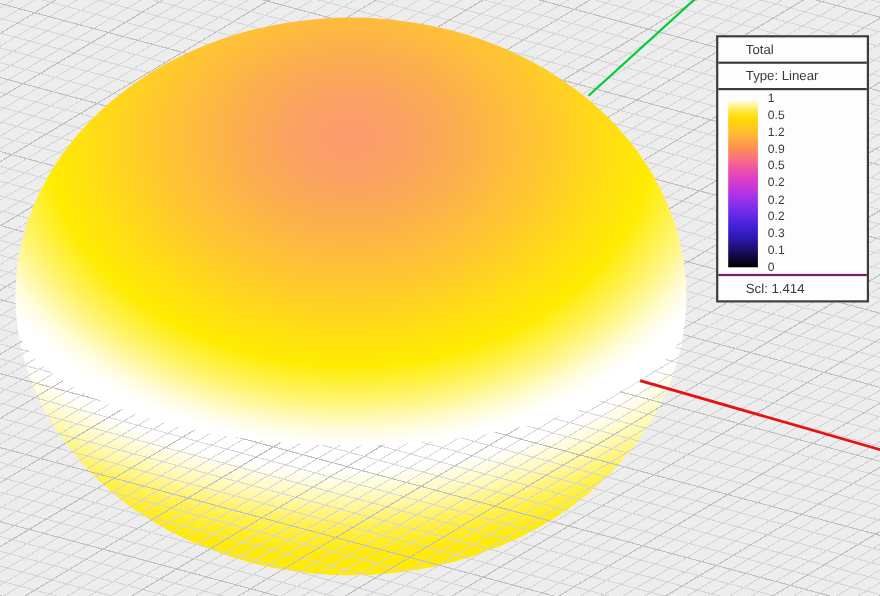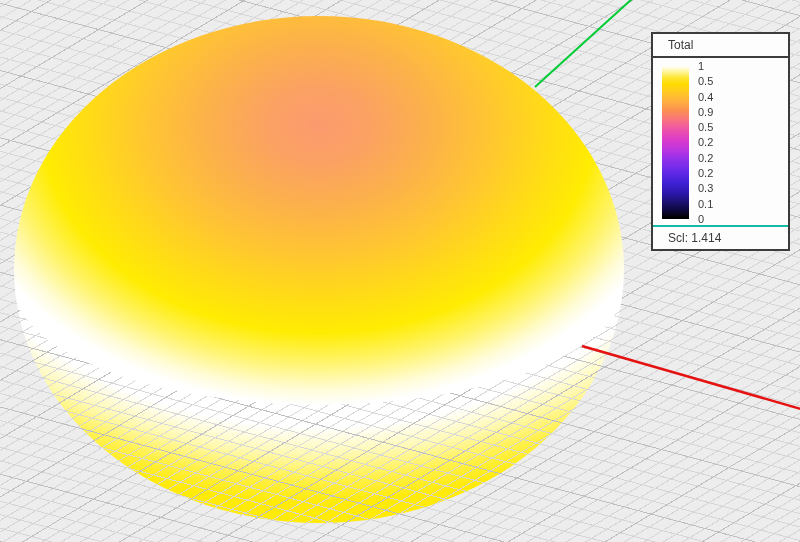--- a/index.html
+++ b/index.html
@@ -33,22 +33,22 @@
   }
 
   .axes-svg{position:absolute;inset:0;pointer-events:none;}
 
   
   .legend{
     position:absolute;left:651px;top:32px;width:139px;
     background:#fdfdfd;border:2px solid #3c3c3c;color:#3a3a3a;font-size:12px;
     box-sizing:border-box;
   }
-  .legend-row{padding:4px 15px;border-bottom:2px solid #3c3c3c;white-space:nowrap;}
-  .legend-row.last{border-bottom:none;border-top:2px solid #14b8a6;}
+  .legend-row{padding:4px 25px;border-bottom:2px solid #3c3c3c;white-space:nowrap;}
+  .legend-row.last{border-bottom:none;border-top:2px solid #701a75;}
   .colorbar-section{position:relative;height:167px;}
   .colorbar{
     position:absolute;left:9px;top:8px;width:27px;height:153px;
     background:linear-gradient(180deg,
       #ffffff 0%, #fff6a0 3.5%, #ffe52e 8%, #ffda00 12%, #ffc922 17%,
       #ffb13e 23%, #fb9050 29%, #f8747e 35%, #ef55a5 41%, #dd3cc8 48%,
       #b434e4 56%, #8c30ea 62%, #5f28e8 70%, #3c20d2 77%, #2b18ac 83%,
       #1c1070 89%, #0e0840 94%, #000000 99%);
   }
   .ticks{
@@ -69,26 +69,27 @@
 
   <div class="grid-overlay grid-lines"></div>
 
   <svg class="axes-svg" width="800" height="542" viewBox="0 0 800 542">
     <line x1="535" y1="87" x2="633" y2="-2" stroke-width="2" stroke="#00cc33"></line>
     <line x1="582" y1="346" x2="801" y2="409" stroke-width="2.5" stroke="#e51212"></line>
   </svg>
 
   <div class="legend">
     <div class="legend-row">Total</div>
+    <div class="legend-row">Type: Linear</div>
     <div class="colorbar-section">
       <div class="colorbar"></div>
       <div class="ticks">
         <span>1</span>
         <span>0.5</span>
-        <span>0.4</span>
+        <span>1.2</span>
         <span>0.9</span>
         <span>0.5</span>
         <span>0.2</span>
         <span>0.2</span>
         <span>0.2</span>
         <span>0.3</span>
         <span>0.1</span>
         <span>0</span>
       </div>
     </div>

